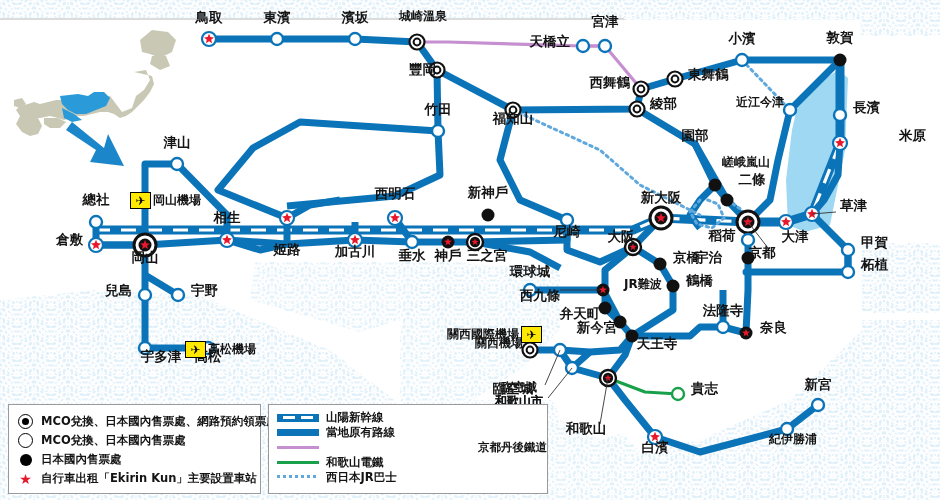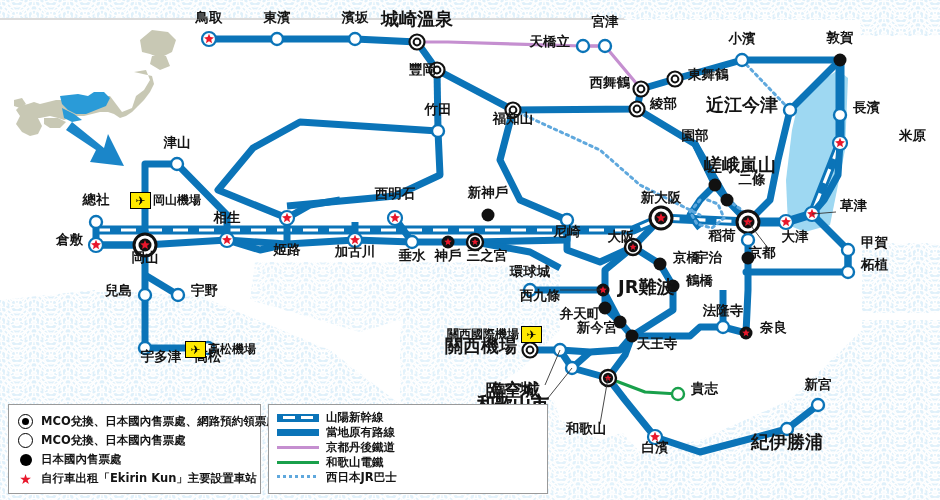--- a/index.html
+++ b/index.html
@@ -10,21 +10,21 @@
   }
   #map-root{position:absolute;inset:0;width:940px;height:500px;}
   svg#map-svg{position:absolute;left:0;top:0;width:940px;height:500px;display:block;}
   .lbl{
     position:absolute;
     font-family:"DejaVu Sans","Liberation Sans",sans-serif;
     font-weight:bold;color:#141414;white-space:nowrap;
     line-height:1.05;letter-spacing:0px;
   }
   .lbl.s13{font-size:13.5px;}
-  .lbl.s12{font-size:18px;}
+  .lbl.s12{font-size:12px;margin-left:6px;}
   .lbl.ctr{transform:translateX(-50%);text-align:center;}
   .lbl.rgt{transform:translateX(-100%);text-align:right;}
   .apbox{
     position:absolute;display:flex;align-items:center;gap:2px;
   }
   .apchip{
     background:#ffe900;border:1px solid #000;width:19px;height:15px;
     display:flex;align-items:center;justify-content:center;
     font-size:12px;color:#000;line-height:1;
   }
@@ -578,21 +578,21 @@
 
   <div class="legend" id="legend-right">
     <div class="lg-row" style="margin-top:5px;height:15px;">
       <span class="lgline lg-shink"></span>
       <span class="lg-txt">山陽新幹線</span>
     </div>
     <div class="lg-row" style="height:15px;">
       <span class="lgline lg-local"></span>
       <span class="lg-txt">當地原有路線</span>
     </div>
-    <div class="lg-row" style="height:15px;">
+    <div class="lg-row" style="height:15px;justify-content:space-between;">
       <span class="lgline lg-tango"></span>
       <span class="lg-txt">京都丹後鐵道</span>
     </div>
     <div class="lg-row" style="height:15px;">
       <span class="lgline lg-waka"></span>
       <span class="lg-txt">和歌山電鐵</span>
     </div>
     <div class="lg-row" style="height:15px;align-items:flex-start;">
       <span class="lgline lg-bus" style="margin-top:5px;"></span>
       <span style="display:flex;flex-direction:column;">

